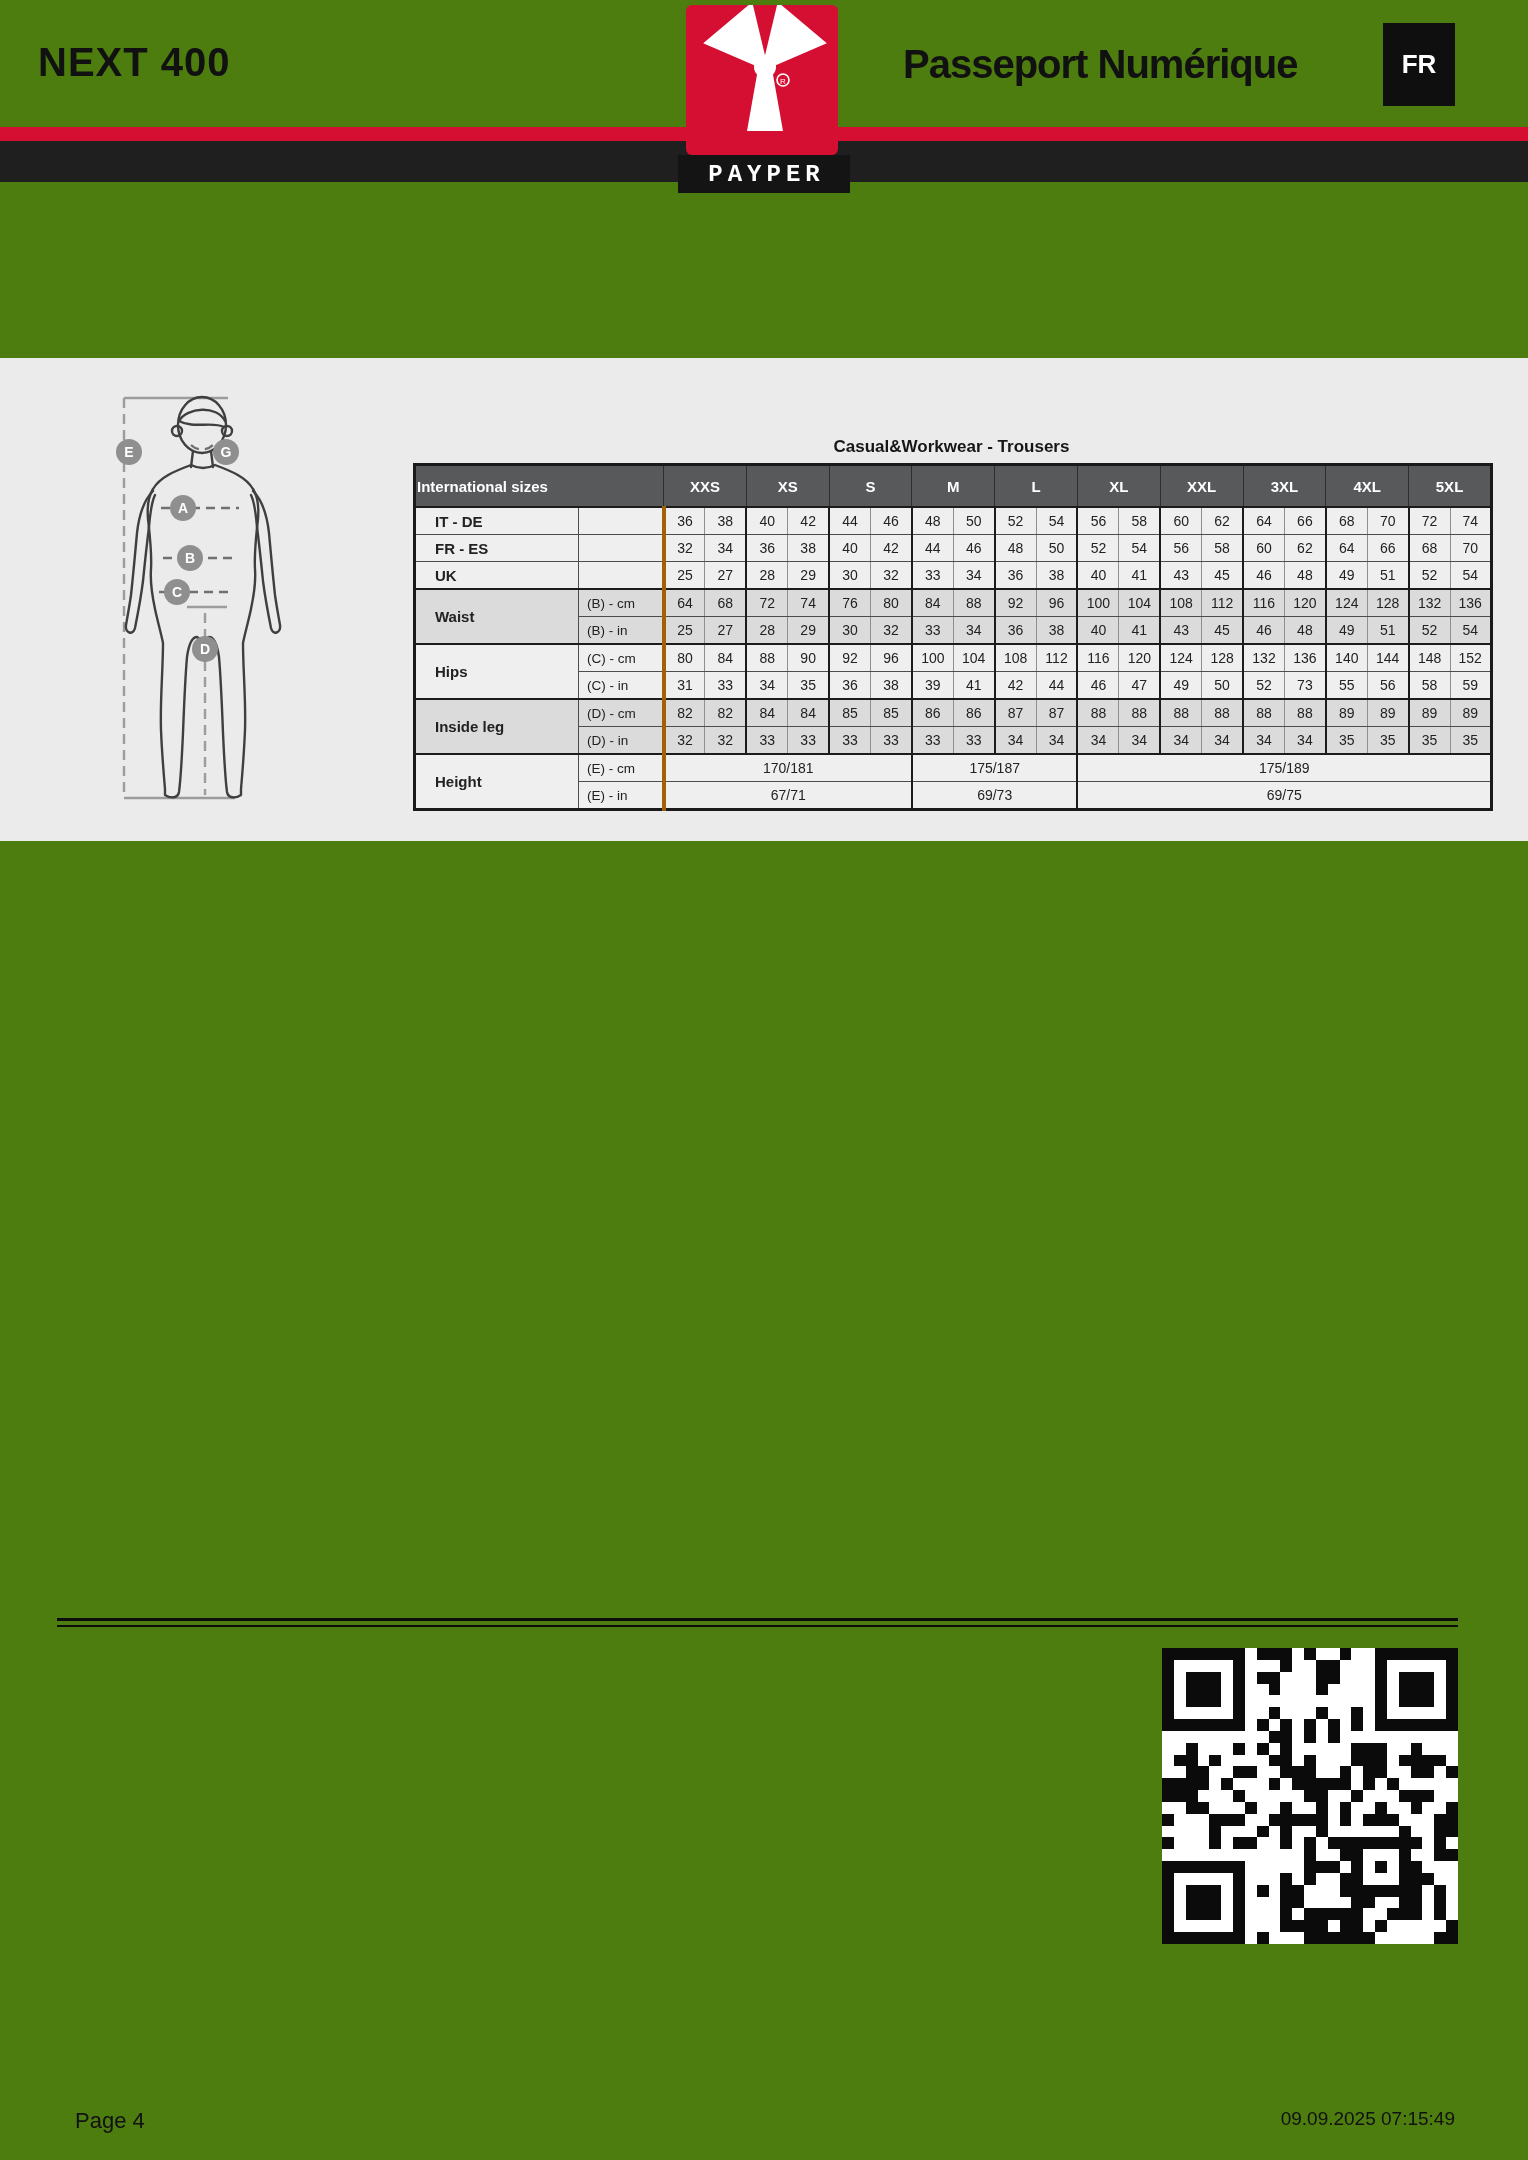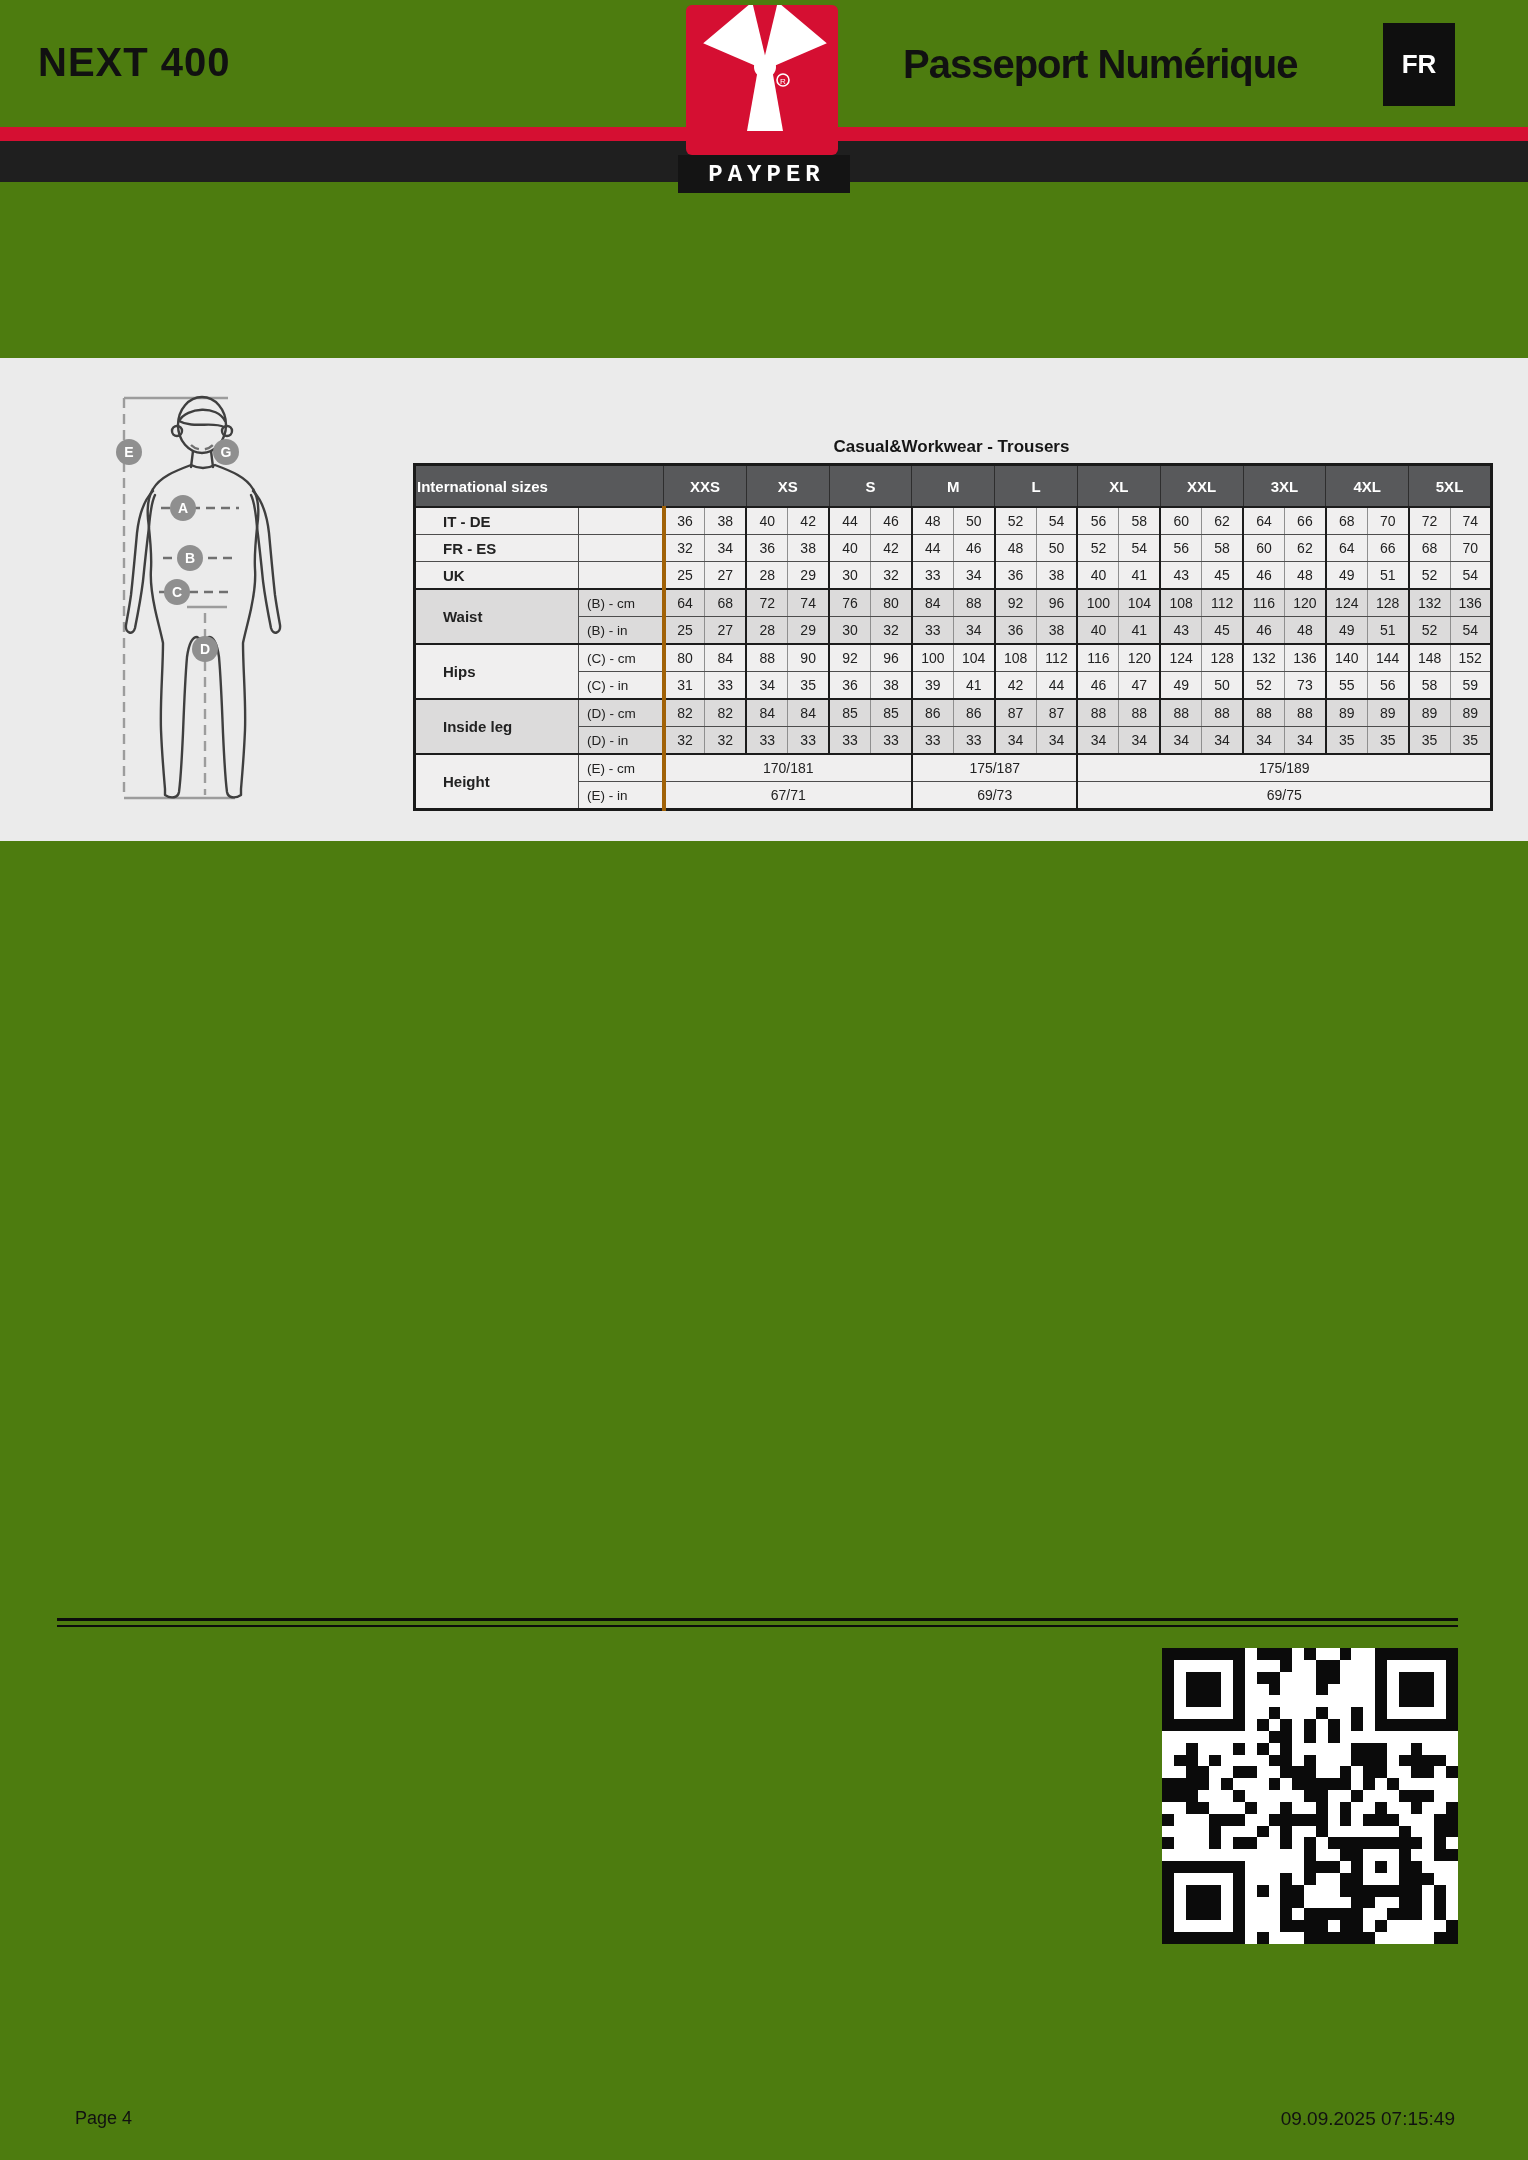--- a/index.html
+++ b/index.html
@@ -32,34 +32,34 @@
   table.size-table{position:absolute;left:413px;top:463px;width:1077px;border-collapse:collapse;
                    table-layout:fixed;border:3px solid #1a1a1a;}
   .size-table td,.size-table th{border:1px solid #4d4d4d;height:26px;padding:0;font-size:14px;
                    text-align:center;white-space:nowrap;overflow:hidden;color:#222;font-weight:normal;}
   .size-table thead th{background:#58595b;color:#fff;height:40px;font-size:15px;font-weight:bold;
                    border-color:#2e2e2e;}
   .size-table th.corner{text-align:left;padding-left:1px;}
   .size-table tr.light td{background:#f0efef;}
   .size-table tr.gray td{background:#dcdbdb;}
   .size-table tr.group-start td{border-top:2px solid #1c1c1c;}
-  .size-table td.rowlabel{text-align:left;padding-left:27px;font-weight:bold;font-size:15px;}
+  .size-table td.rowlabel{text-align:left;padding-left:19px;font-weight:bold;font-size:15px;}
   .size-table td.sublabel{text-align:left;padding-left:8px;font-size:13.5px;border-right:4px solid #a16207;}
   .size-table td.pair-mid{border-right-color:#8f8f8f;}
   .size-table td.pair-end{border-right:2px solid #1c1c1c;}
 
   
   .qr-heading{position:absolute;left:458px;top:1582px;width:1000px;text-align:right;
               font-size:34px;font-weight:bold;letter-spacing:-1.5px;color:#0c0c0c;}
   .rule-thick{position:absolute;left:57px;top:1618px;width:1401px;height:3px;background:#0c0c0c;}
   .rule-thin{position:absolute;left:57px;top:1625px;width:1401px;height:2px;background:#0c0c0c;}
   .qr-wrap{position:absolute;left:1162px;top:1648px;width:296px;height:296px;background:#fff;}
 
   
-  .footer-page{position:absolute;left:75px;top:2108px;font-size:18px;color:#111;}
+  .footer-page{position:absolute;left:75px;top:2108px;font-size:22px;color:#111;}
   .footer-time{position:absolute;left:955px;top:2108px;width:500px;text-align:right;font-size:19px;color:#111;}
 </style>
 </head>
 <body>
 
 <div id="page">
 
   <div class="product-title">NEXT 400</div>
   <div class="passport-title">Passeport Numérique</div>
   <div class="lang-badge">FR</div>

